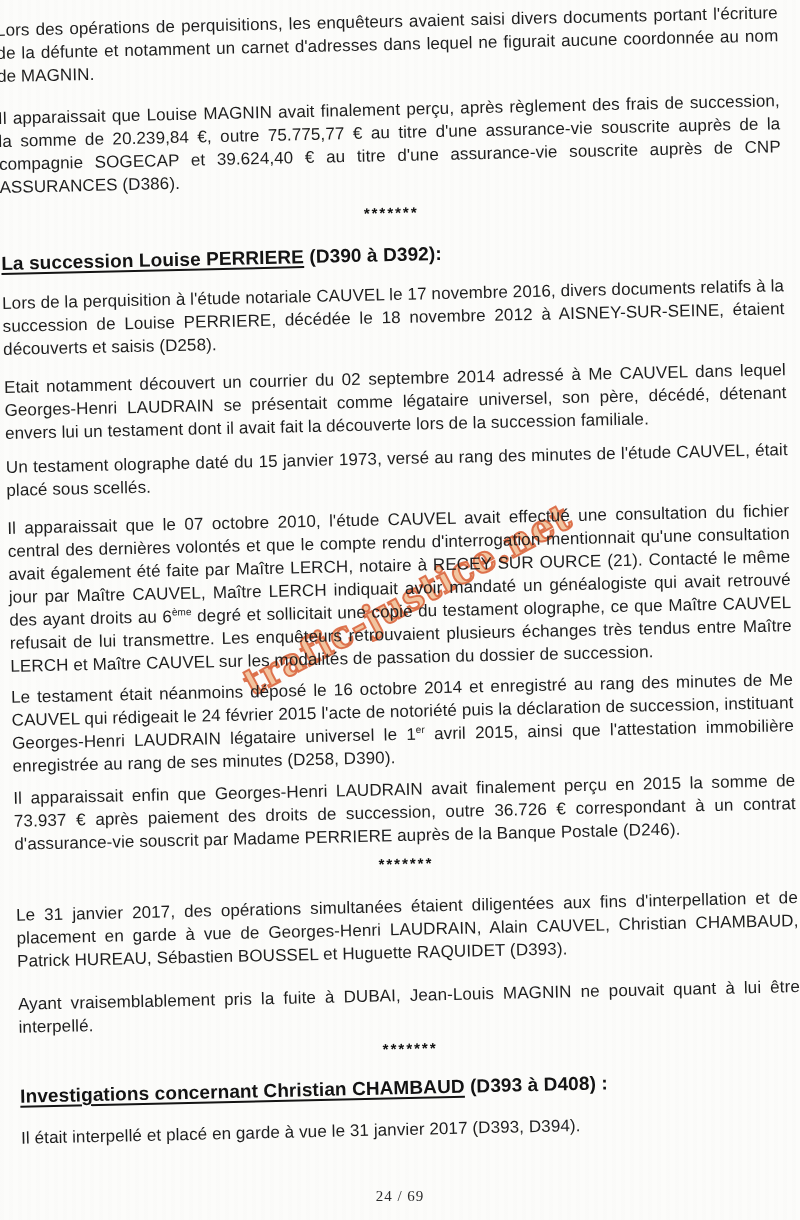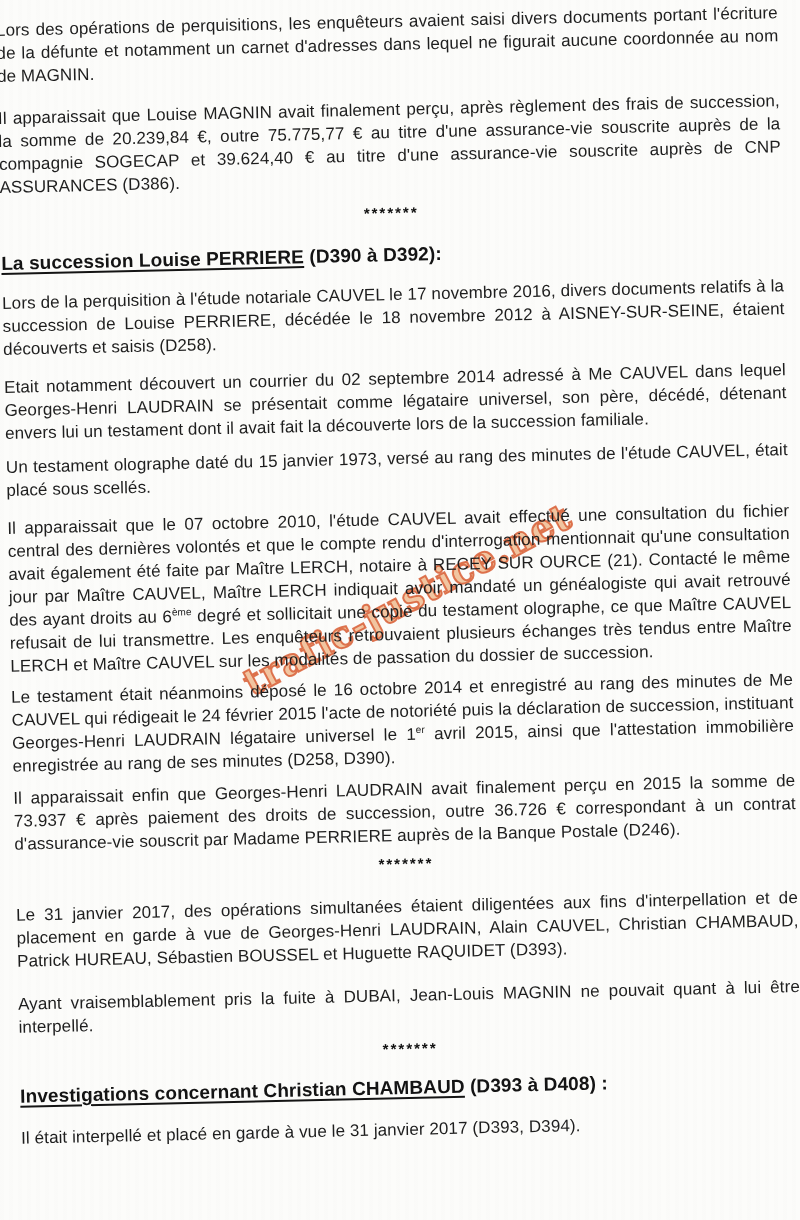--- a/index.html
+++ b/index.html
@@ -123,13 +123,16 @@
         <p class="paragraph"><span>Il apparaissait enfin que Georges-Henri LAUDRAIN avait finalement perçu en 2015 la somme de 73.937 € après paiement des droits de succession, outre 36.726 € correspondant à un contrat d'assurance-vie souscrit par Madame PERRIERE auprès de la Banque Postale (D246).</span></p>
         <div class="separator">*******</div>
         <p class="paragraph"><span>Le 31 janvier 2017, des opérations simultanées étaient diligentées aux fins d'interpellation et de placement en garde à vue de Georges-Henri LAUDRAIN, Alain CAUVEL, Christian CHAMBAUD, Patrick HUREAU, Sébastien BOUSSEL et Huguette RAQUIDET (D393).</span></p>
         <p class="paragraph"><span>Ayant vraisemblablement pris la fuite à DUBAI, Jean-Louis MAGNIN ne pouvait quant à lui être interpellé.</span></p>
         <div class="separator">*******</div>
         <h2 class="heading"><span class="underlined">Investigations concernant Christian CHAMBAUD</span> (D393 à D408) :</h2>
         <p class="paragraph"><span>Il était interpellé et placé en garde à vue le 31 janvier 2017 (D393, D394).</span></p>
       </div>
   </div>
 
+  <div class="footer">
+    <span>24 / 69</span>
+  </div>
 </div>
 
 </body></html>

